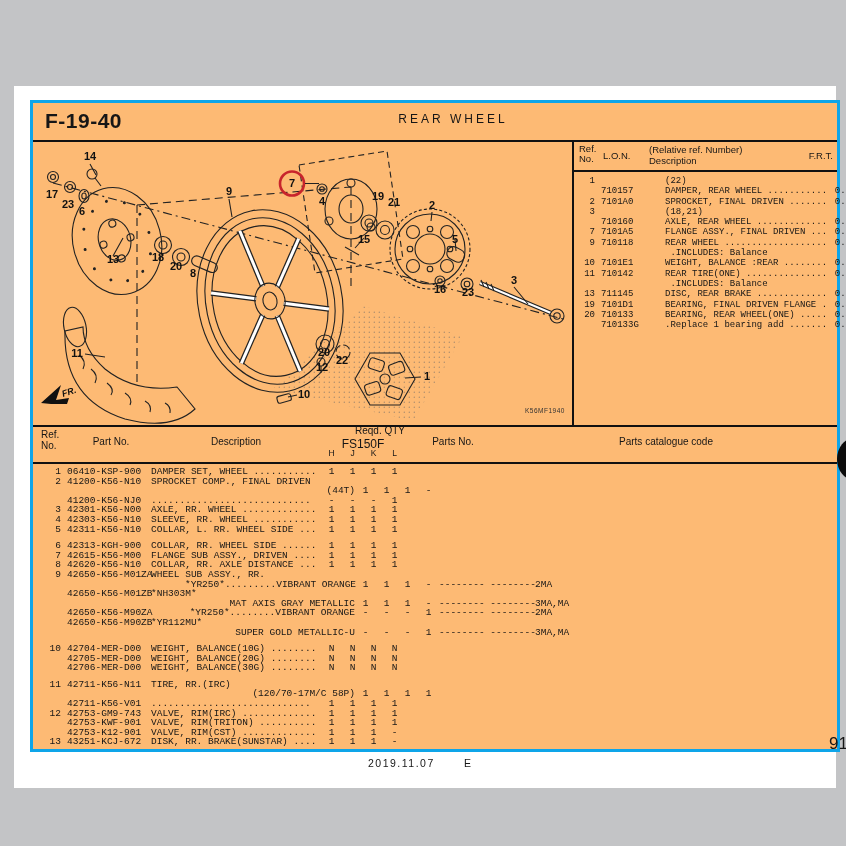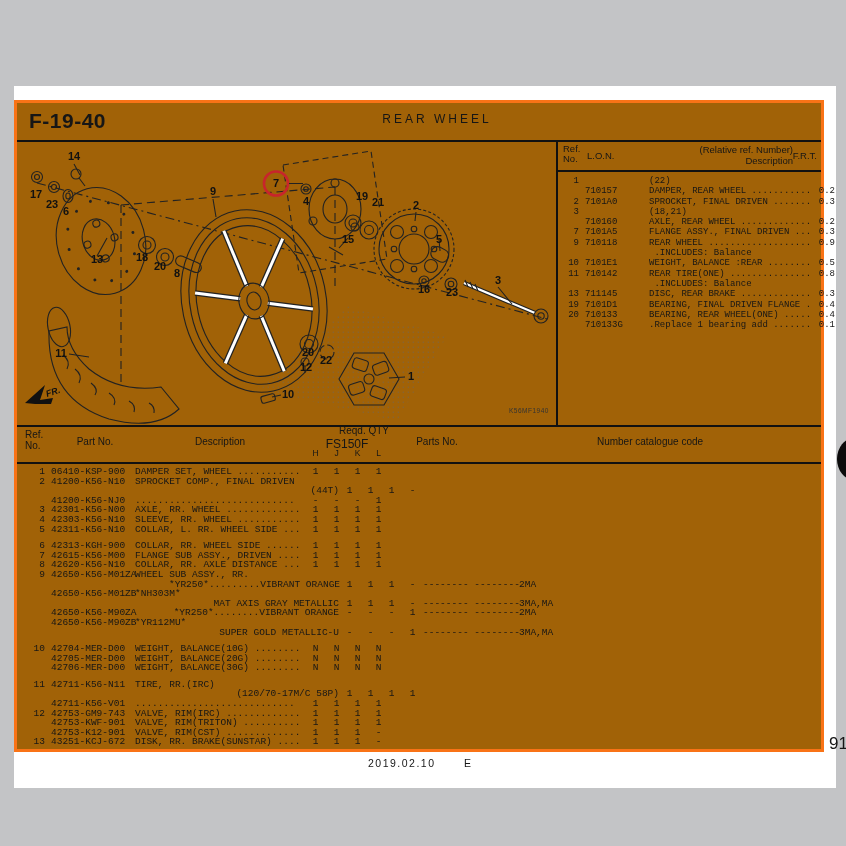--- a/index.html
+++ b/index.html
@@ -1,30 +1,30 @@
 <!DOCTYPE html>
 <html><head>
 <meta charset="utf-8">
 <style>
   html,body{margin:0;padding:0;}
   body{width:846px;height:846px;background:#c3c4c6;position:relative;overflow:hidden;
        font-family:"Liberation Sans",sans-serif;color:#161616;}
   .sheet{position:absolute;left:14px;top:86px;width:822px;height:702px;background:#ffffff;}
-  .frame{position:absolute;left:0;top:14px;width:804px;height:646px;border:3px solid #f97316;background:#a16207;}
+  .frame{position:absolute;left:16px;top:14px;width:804px;height:646px;border:3px solid #0ea5e9;background:#fdba74;}
   
   .hdr{position:absolute;left:0;top:0;width:100%;height:37px;}
   .hdr .code{position:absolute;left:12px;top:6px;font-size:21px;font-weight:bold;letter-spacing:.5px;}
   .hdr .title{position:absolute;left:0;top:9px;width:100%;text-align:center;font-size:12px;letter-spacing:3px;margin-left:18px;}
   .hline{position:absolute;background:#111;}
   .vline{position:absolute;background:#111;}
   
   .rhead{position:absolute;left:544px;top:39px;width:258px;height:28px;font-size:9.5px;}
   .rhead .c1{position:absolute;left:2px;top:2px;line-height:10px;}
   .rhead .c2{position:absolute;left:26px;top:8px;}
-  .rhead .c3{position:absolute;left:72px;top:2px;width:160px;text-align:right;line-height:11px;}
+  .rhead .c3{position:absolute;left:72px;top:2px;width:160px;text-align:left;line-height:11px;}
   .rhead .c4{position:absolute;right:2px;top:8px;}
   #ref-rows{position:absolute;left:544px;top:73px;width:258px;font-family:"Liberation Mono",monospace;
             font-size:9px;line-height:10.3px;white-space:pre;}
   .rrow{display:flex;}
   .rrow .rref{width:18px;text-align:right;flex:none;}
   .rrow .rlon{width:52px;padding-left:6px;flex:none;}
   .rrow .rdesc{width:162px;flex:none;margin-left:12px;}
   .rrow .rfrt{width:24px;text-align:right;flex:none;}
   
   .phead{position:absolute;left:8px;top:322px;width:790px;height:37px;font-size:10px;}
@@ -285,25 +285,25 @@
       <div class="h-desc">Description</div>
       <div class="h-qty">Reqd. QTY</div>
       <div class="h-model">FS150F</div>
       <div id="qty-cols">
           <span class="">H</span>
           <span class="">J</span>
           <span class="">K</span>
           <span class="">L</span>
         </div>
       <div class="h-serial">Parts No.</div>
-      <div class="h-code">Number catalogue code</div>
+      <div class="h-code">Parts catalogue code</div>
     </div>
     <div class="hline" style="left:0;top:359px;width:100%;height:1.5px;"></div>
     <div id="parts-rows"><div class="prow"><span class="pref">1</span><span class="ppart">06410-KSP-900</span><span class="pdesc">DAMPER SET, WHEEL ...........</span><span class="pqty">1</span><span class="pqty">1</span><span class="pqty">1</span><span class="pqty">1</span><span class="pser"></span><span class="pcode"></span></div><div class="prow"><span class="pref">2</span><span class="ppart">41200-K56-N10</span><span class="pdesc">SPROCKET COMP., FINAL DRIVEN</span><span class="pqty"></span><span class="pqty"></span><span class="pqty"></span><span class="pqty"></span><span class="pser"></span><span class="pcode"></span></div><div class="prow"><span class="pref"></span><span class="ppart"></span><span class="pdesc ar">(44T)</span><span class="pqty">1</span><span class="pqty">1</span><span class="pqty">1</span><span class="pqty">-</span><span class="pser"></span><span class="pcode"></span></div><div class="prow"><span class="pref"></span><span class="ppart">41200-K56-NJ0</span><span class="pdesc">............................</span><span class="pqty">-</span><span class="pqty">-</span><span class="pqty">-</span><span class="pqty">1</span><span class="pser"></span><span class="pcode"></span></div><div class="prow"><span class="pref">3</span><span class="ppart">42301-K56-N00</span><span class="pdesc">AXLE, RR. WHEEL .............</span><span class="pqty">1</span><span class="pqty">1</span><span class="pqty">1</span><span class="pqty">1</span><span class="pser"></span><span class="pcode"></span></div><div class="prow"><span class="pref">4</span><span class="ppart">42303-K56-N10</span><span class="pdesc">SLEEVE, RR. WHEEL ...........</span><span class="pqty">1</span><span class="pqty">1</span><span class="pqty">1</span><span class="pqty">1</span><span class="pser"></span><span class="pcode"></span></div><div class="prow"><span class="pref">5</span><span class="ppart">42311-K56-N10</span><span class="pdesc">COLLAR, L. RR. WHEEL SIDE ...</span><span class="pqty">1</span><span class="pqty">1</span><span class="pqty">1</span><span class="pqty">1</span><span class="pser"></span><span class="pcode"></span></div><div class="spacer"></div><div class="prow"><span class="pref">6</span><span class="ppart">42313-KGH-900</span><span class="pdesc">COLLAR, RR. WHEEL SIDE ......</span><span class="pqty">1</span><span class="pqty">1</span><span class="pqty">1</span><span class="pqty">1</span><span class="pser"></span><span class="pcode"></span></div><div class="prow"><span class="pref">7</span><span class="ppart">42615-K56-M00</span><span class="pdesc">FLANGE SUB ASSY., DRIVEN ....</span><span class="pqty">1</span><span class="pqty">1</span><span class="pqty">1</span><span class="pqty">1</span><span class="pser"></span><span class="pcode"></span></div><div class="prow"><span class="pref">8</span><span class="ppart">42620-K56-N10</span><span class="pdesc">COLLAR, RR. AXLE DISTANCE ...</span><span class="pqty">1</span><span class="pqty">1</span><span class="pqty">1</span><span class="pqty">1</span><span class="pser"></span><span class="pcode"></span></div><div class="prow"><span class="pref">9</span><span class="ppart">42650-K56-M01ZA</span><span class="pdesc">WHEEL SUB ASSY., RR.</span><span class="pqty"></span><span class="pqty"></span><span class="pqty"></span><span class="pqty"></span><span class="pser"></span><span class="pcode"></span></div><div class="prow"><span class="pref"></span><span class="ppart"></span><span class="pdesc ar">*YR250*.........VIBRANT ORANGE</span><span class="pqty">1</span><span class="pqty">1</span><span class="pqty">1</span><span class="pqty">-</span><span class="pser">-------- --------</span><span class="pcode">2MA</span></div><div class="prow"><span class="pref"></span><span class="ppart">42650-K56-M01ZB</span><span class="pdesc">*NH303M*</span><span class="pqty"></span><span class="pqty"></span><span class="pqty"></span><span class="pqty"></span><span class="pser"></span><span class="pcode"></span></div><div class="prow"><span class="pref"></span><span class="ppart"></span><span class="pdesc ar">MAT AXIS GRAY METALLIC</span><span class="pqty">1</span><span class="pqty">1</span><span class="pqty">1</span><span class="pqty">-</span><span class="pser">-------- --------</span><span class="pcode">3MA,MA</span></div><div class="prow"><span class="pref"></span><span class="ppart">42650-K56-M90ZA</span><span class="pdesc ar">*YR250*........VIBRANT ORANGE</span><span class="pqty">-</span><span class="pqty">-</span><span class="pqty">-</span><span class="pqty">1</span><span class="pser">-------- --------</span><span class="pcode">2MA</span></div><div class="prow"><span class="pref"></span><span class="ppart">42650-K56-M90ZB</span><span class="pdesc">*YR112MU*</span><span class="pqty"></span><span class="pqty"></span><span class="pqty"></span><span class="pqty"></span><span class="pser"></span><span class="pcode"></span></div><div class="prow"><span class="pref"></span><span class="ppart"></span><span class="pdesc ar">SUPER GOLD METALLIC-U</span><span class="pqty">-</span><span class="pqty">-</span><span class="pqty">-</span><span class="pqty">1</span><span class="pser">-------- --------</span><span class="pcode">3MA,MA</span></div><div class="spacer"></div><div class="prow"><span class="pref">10</span><span class="ppart">42704-MER-D00</span><span class="pdesc">WEIGHT, BALANCE(10G) ........</span><span class="pqty">N</span><span class="pqty">N</span><span class="pqty">N</span><span class="pqty">N</span><span class="pser"></span><span class="pcode"></span></div><div class="prow"><span class="pref"></span><span class="ppart">42705-MER-D00</span><span class="pdesc">WEIGHT, BALANCE(20G) ........</span><span class="pqty">N</span><span class="pqty">N</span><span class="pqty">N</span><span class="pqty">N</span><span class="pser"></span><span class="pcode"></span></div><div class="prow"><span class="pref"></span><span class="ppart">42706-MER-D00</span><span class="pdesc">WEIGHT, BALANCE(30G) ........</span><span class="pqty">N</span><span class="pqty">N</span><span class="pqty">N</span><span class="pqty">N</span><span class="pser"></span><span class="pcode"></span></div><div class="spacer"></div><div class="prow"><span class="pref">11</span><span class="ppart">42711-K56-N11</span><span class="pdesc">TIRE, RR.(IRC)</span><span class="pqty"></span><span class="pqty"></span><span class="pqty"></span><span class="pqty"></span><span class="pser"></span><span class="pcode"></span></div><div class="prow"><span class="pref"></span><span class="ppart"></span><span class="pdesc ar">(120/70-17M/C 58P)</span><span class="pqty">1</span><span class="pqty">1</span><span class="pqty">1</span><span class="pqty">1</span><span class="pser"></span><span class="pcode"></span></div><div class="prow"><span class="pref"></span><span class="ppart">42711-K56-V01</span><span class="pdesc">............................</span><span class="pqty">1</span><span class="pqty">1</span><span class="pqty">1</span><span class="pqty">1</span><span class="pser"></span><span class="pcode"></span></div><div class="prow"><span class="pref">12</span><span class="ppart">42753-GM9-743</span><span class="pdesc">VALVE, RIM(IRC) .............</span><span class="pqty">1</span><span class="pqty">1</span><span class="pqty">1</span><span class="pqty">1</span><span class="pser"></span><span class="pcode"></span></div><div class="prow"><span class="pref"></span><span class="ppart">42753-KWF-901</span><span class="pdesc">VALVE, RIM(TRITON) ..........</span><span class="pqty">1</span><span class="pqty">1</span><span class="pqty">1</span><span class="pqty">1</span><span class="pser"></span><span class="pcode"></span></div><div class="prow"><span class="pref"></span><span class="ppart">42753-K12-901</span><span class="pdesc">VALVE, RIM(CST) .............</span><span class="pqty">1</span><span class="pqty">1</span><span class="pqty">1</span><span class="pqty">-</span><span class="pser"></span><span class="pcode"></span></div><div class="prow"><span class="pref">13</span><span class="ppart">43251-KCJ-672</span><span class="pdesc">DISK, RR. BRAKE(SUNSTAR) ....</span><span class="pqty">1</span><span class="pqty">1</span><span class="pqty">1</span><span class="pqty">-</span><span class="pser"></span><span class="pcode"></span></div></div>
 
   </div>
 
-  <div class="footer-date">2019.02.10</div>
+  <div class="footer-date">2019.11.07</div>
   <div class="footer-ed">E</div>
   <div class="pagenum">91</div>
 </div>
 
 <div class="tab"></div>
 
 </body></html>

